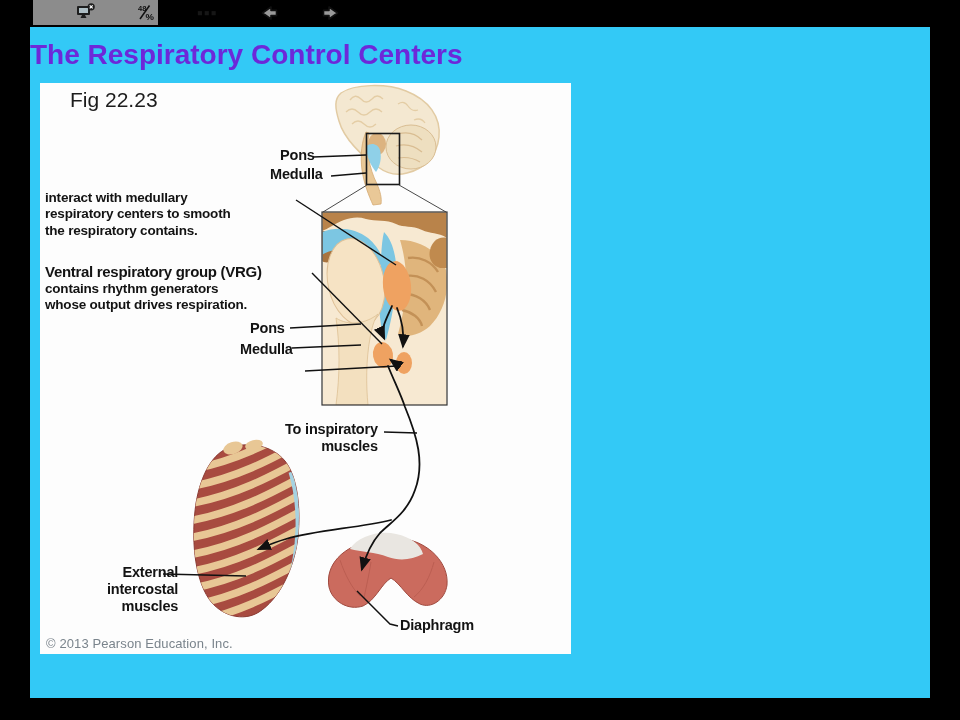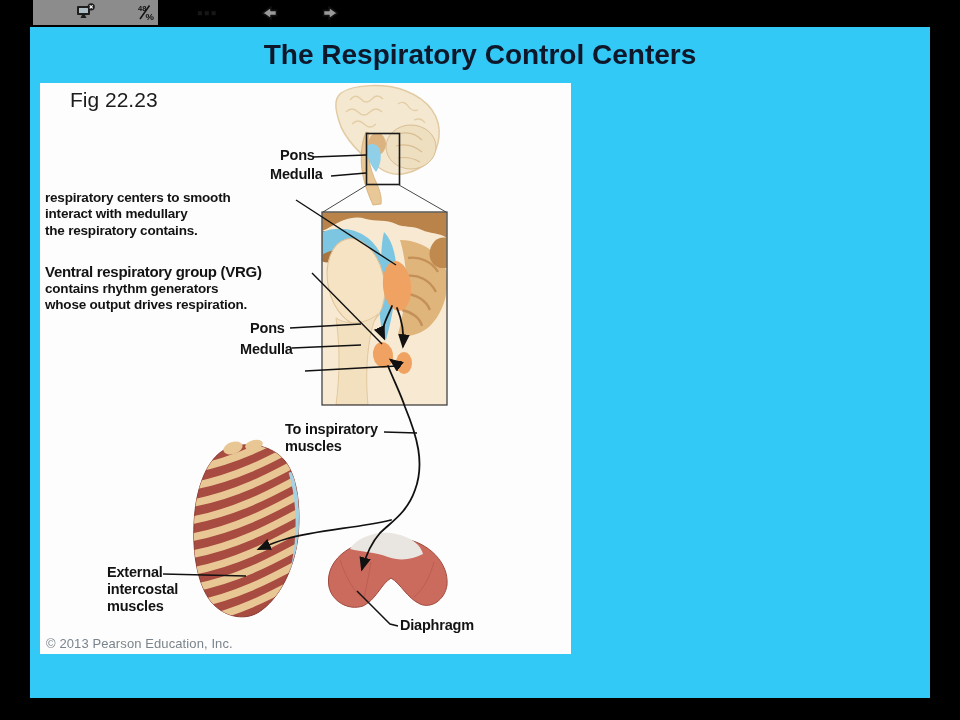--- a/index.html
+++ b/index.html
@@ -4,30 +4,30 @@
 <style>
   html,body{margin:0;padding:0;background:#000;}
   .stage{position:relative;width:960px;height:720px;background:#000;overflow:hidden;
          font-family:"Liberation Sans",sans-serif;}
   
   .toolbar{position:absolute;left:33px;top:0;width:125px;height:25px;background:#8c8c8c;
            display:flex;align-items:center;justify-content:space-between;padding:0 3px;box-sizing:border-box;}
   .tbtn{width:22px;height:21px;display:flex;align-items:center;justify-content:center;cursor:pointer;margin-left:40px;}
   
   .slide{position:absolute;left:30px;top:27px;width:900px;height:671px;background:#33c9f6;}
-  .title{position:absolute;left:0;top:12px;width:100%;text-align:center;color:#0f172a;
+  .title{position:absolute;left:0;top:12px;width:100%;text-align:left;color:#6d28d9;
          font-size:28px;font-weight:bold;letter-spacing:0px;}
   
   .figure{position:absolute;left:10px;top:56px;width:531px;height:571px;background:#fdfdfd;}
   .figure svg.art{position:absolute;left:0;top:0;pointer-events:none;}
   .lbl{position:absolute;color:#131313;font-weight:bold;white-space:nowrap;}
   .figlab{font-size:21px;font-weight:normal;color:#1c1c1c;}
   .h{font-size:15px;letter-spacing:-0.3px;line-height:16.5px;}
   .b{font-size:13.5px;letter-spacing:-0.2px;line-height:16.3px;}
-  .s{font-size:14.5px;letter-spacing:-0.2px;line-height:16.8px;}
+  .s{font-size:14.5px;letter-spacing:-0.2px;line-height:16.8px;text-align:right;}
   .copyright{font-size:13px;font-weight:normal;color:#7a848c;letter-spacing:0.1px;}
 </style>
 </head>
 <body>
 
 <div class="stage">
 
   <div class="toolbar">
     <div class="tbtn">
       <svg width="20" height="19" viewBox="0 0 20 19">
@@ -181,22 +181,22 @@
           <path d="M 357,591 L 390,624 L 398,626"></path>
         </g>
       </svg>
 
       <div class="lbl figlab" style="left:30px;top:5px">Fig 22.23</div>
 
       <div class="lbl s" style="left:240px;top:64px">Pons</div>
       <div class="lbl s" style="left:230px;top:83px">Medulla</div>
 
       <div class="lbl" style="left:5px;top:107px">
+        <div class="b">interact with medullary</div>
         <div class="b">respiratory centers to smooth</div>
-        <div class="b">interact with medullary</div>
         <div class="b">the respiratory contains.</div>
       </div>
 
       <div class="lbl" style="left:5px;top:181px">
         <div class="h">Ventral respiratory group (VRG)</div>
         <div class="b">contains rhythm generators</div>
         <div class="b">whose output drives respiration.</div>
       </div>
 
       <div class="lbl s" style="left:210px;top:237px">Pons</div>

